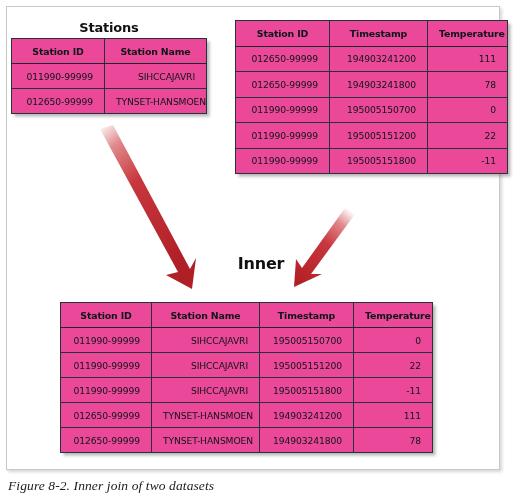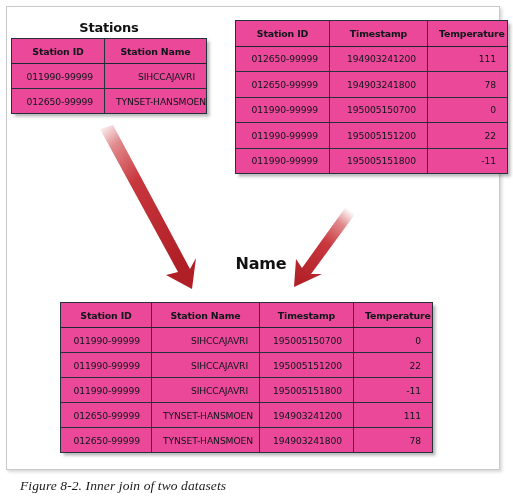--- a/index.html
+++ b/index.html
@@ -21,21 +21,21 @@
     width: 494px; height: 464px;
     background: #fff;
     border: 1px solid #c9c9c9;
     box-shadow: 2px 2px 3px rgba(0,0,0,0.16);
     box-sizing: border-box;
   }
 
   
   #figure-caption {
     position: absolute;
-    left: 20px; top: 478px;
+    left: 8px; top: 478px;
     font-family: "Liberation Serif", serif;
     font-style: italic;
     font-size: 13.5px;
     color: #1a1a1a;
     white-space: nowrap;
     letter-spacing: 0.1px;
   }
 
   
   .tbl-block { position: absolute; }
@@ -187,21 +187,21 @@
         </tr>
         <tr>
           <td class="ctr">011990-99999</td>
           <td class="ctr">195005151800</td>
           <td>-11</td>
         </tr>
       </tbody>
     </table>
   </div>
 
-  <div id="join-label">Name</div>
+  <div id="join-label">Inner</div>
 
   <div class="tbl-block" id="join-block">
     <table class="grid" id="join-table">
       <colgroup>
           <col class="c0">
           <col class="c1">
           <col class="c2">
           <col class="c3">
         </colgroup>
       <thead>

